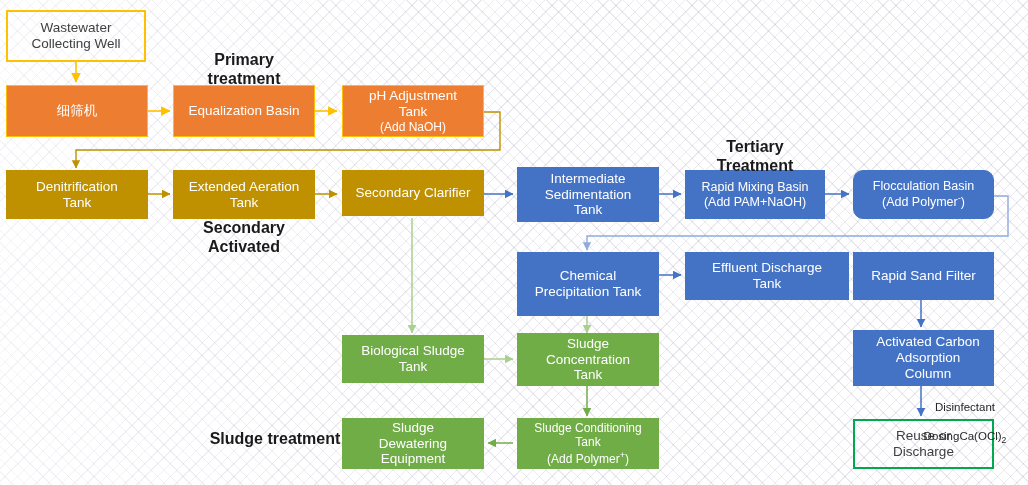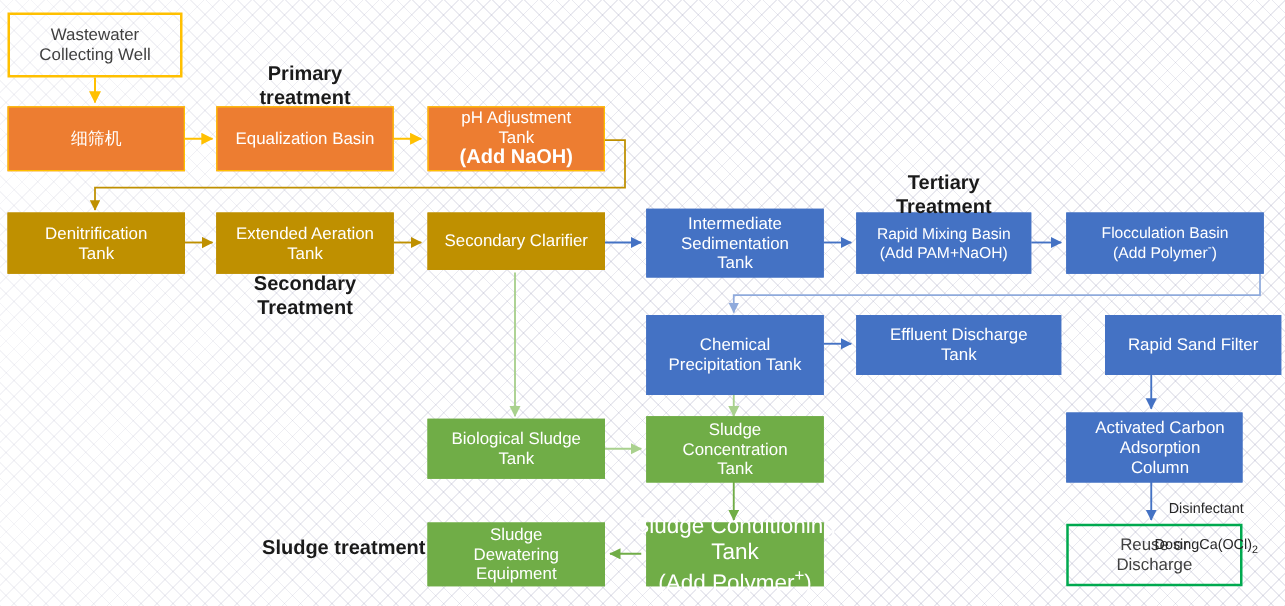--- a/index.html
+++ b/index.html
@@ -30,21 +30,21 @@
     align-items:center;
     justify-content:center;
     text-align:center;
     color:#ffffff;
     line-height:1.18;
     font-size:13.5px;
     z-index:3;
     padding:2px 3px;
   }
   .node .l{display:block;white-space:nowrap;}
-  .node .sub{font-size:16px;font-weight:bold;}
+  .node .sub{font-size:12px;}
   .orange{background:#ED7D31;border:1px solid #FFC000;}
   .gold  {background:#BF9000;border:1px solid #BF9000;}
   .blue  {background:#4472C4;border:1px solid #4472C4;}
   .green {background:#70AD47;border:1px solid #70AD47;}
   .outline-gold{background:transparent;border:2px solid #FFC000;color:#404040;}
   .outline-green{background:transparent;border:2px solid #00A94F;color:#404040;}
 
   .grouplabel{
     position:absolute;
     color:#1a1a1a;
@@ -171,36 +171,36 @@
     <span class="l">Intermediate</span>
     <span class="l">Sedimentation</span>
     <span class="l">Tank</span>
   </div>
 
   <div class="node blue" style="left:685px;top:170px;width:140px;height:49px;font-size:12.5px;">
     <span class="l">Rapid Mixing Basin</span>
     <span class="l">(Add PAM+NaOH)</span>
   </div>
 
-  <div class="node blue" style="left:853px;top:170px;width:158px;height:49px;font-size:12.5px;">
+  <div class="node blue" style="left:853px;top:170px;width:141px;height:49px;font-size:12.5px;border-radius:10px;">
     <span class="l">Flocculation Basin</span>
     <span class="l"><span>(Add Polymer</span><sup>-</sup><span>)</span></span>
   </div>
 
   <div class="node blue" style="left:517px;top:252px;width:142px;height:64px;">
     <span class="l">Chemical</span>
     <span class="l">Precipitation Tank</span>
   </div>
 
   <div class="node blue" style="left:685px;top:252px;width:164px;height:48px;">
     <span class="l">Effluent Discharge</span>
     <span class="l">Tank</span>
   </div>
 
-  <div class="node blue" style="left:853px;top:252px;width:141px;height:48px;margin-left:31px;">
+  <div class="node blue" style="left:853px;top:252px;width:141px;height:48px;">
     <span class="l">Rapid Sand Filter</span>
   </div>
 
   <div class="node blue" style="left:853px;top:330px;width:141px;height:56px;padding-left:12px;">
     <span class="l">Activated Carbon</span>
     <span class="l">Adsorption</span>
     <span class="l">Column</span>
   </div>
 
   <div class="node outline-green" style="left:853px;top:419px;width:141px;height:50px;">
@@ -212,37 +212,37 @@
     <span class="l">Biological Sludge</span>
     <span class="l">Tank</span>
   </div>
 
   <div class="node green" style="left:517px;top:333px;width:142px;height:53px;">
     <span class="l">Sludge</span>
     <span class="l">Concentration</span>
     <span class="l">Tank</span>
   </div>
 
-  <div class="node green" style="left:517px;top:418px;width:142px;height:51px;font-size:18px;">
+  <div class="node green" style="left:517px;top:418px;width:142px;height:51px;font-size:12px;">
     <span class="l">Sludge Conditioning</span>
     <span class="l">Tank</span>
     <span class="l"><span>(Add Polymer</span><sup>+</sup><span>)</span></span>
   </div>
 
   <div class="node green" style="left:342px;top:418px;width:142px;height:51px;">
     <span class="l">Sludge</span>
     <span class="l">Dewatering</span>
     <span class="l">Equipment</span>
   </div>
 
   <div class="grouplabel" style="left:182px;top:50px;width:124px;">Primary
 treatment</div>
 
   <div class="grouplabel" style="left:182px;top:218px;width:124px;">Secondary
-Treatment</div>
+Activated</div>
 
   <div class="grouplabel" style="left:693px;top:137px;width:124px;">Tertiary
 Treatment</div>
 
   <div class="grouplabel" style="left:190px;top:390px;width:170px;text-align:center;margin-top:39px;">Sludge treatment</div>
 
   <div class="annot" style="left:905px;top:386px;width:120px;">
     <span>Disinfectant</span><br>
     <span><span>DosingCa(OCl)</span><sub>2</sub></span>
   </div>

